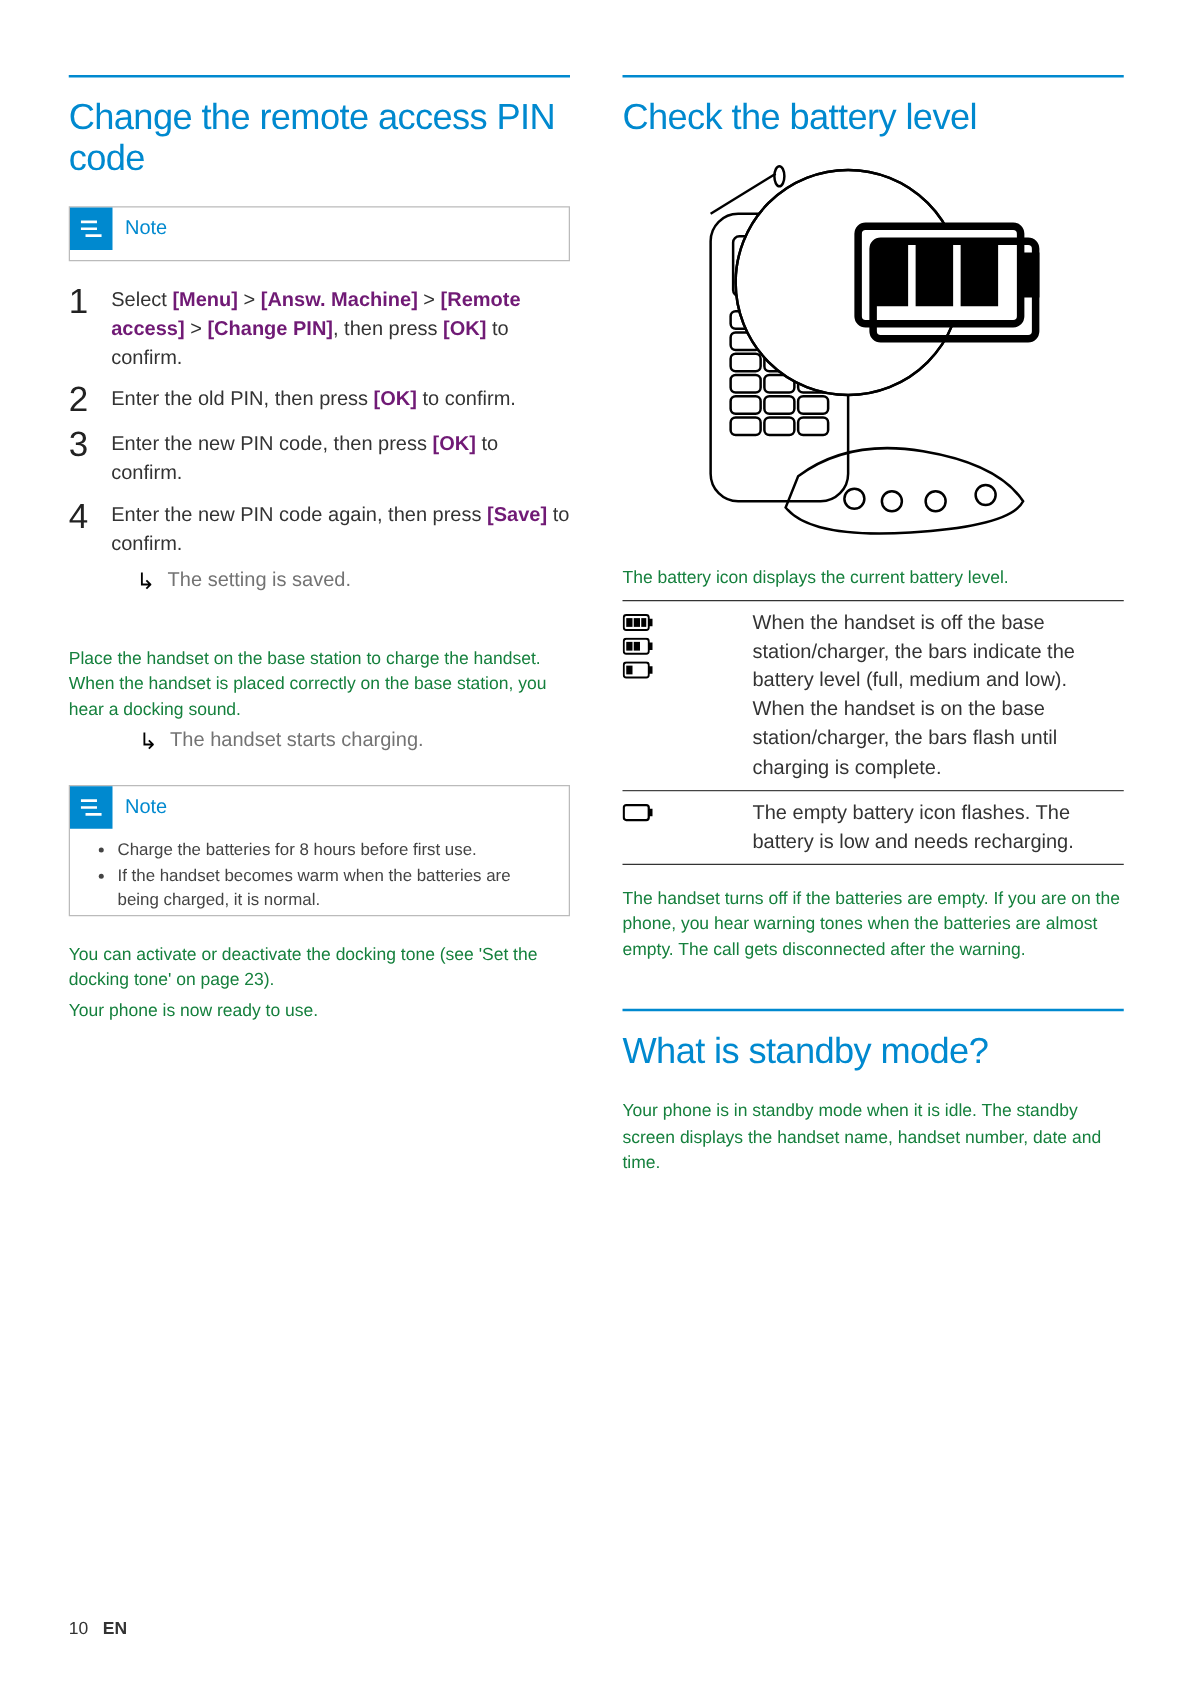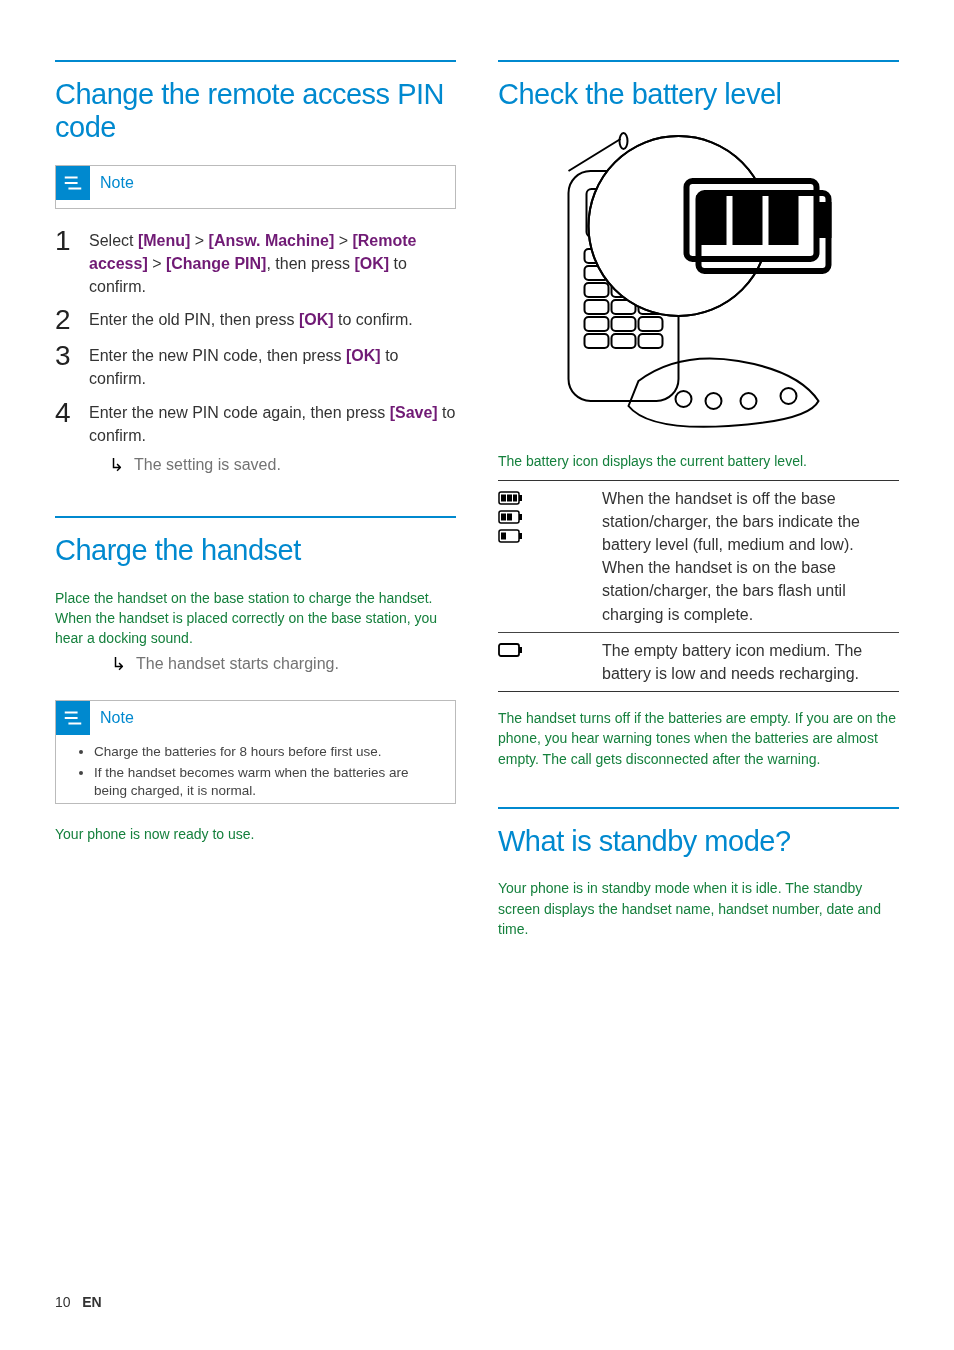--- a/index.html
+++ b/index.html
@@ -176,21 +176,20 @@
             <div class="result">
               <span class="result-arrow">↳</span>
               <span class="result-text">The setting is saved.</span>
             </div>
           </div>
         </li>
       </ol>
     </div>
 
     <div class="section">
-      <h2>Charge the handset</h2>
       <p class="body">Place the handset on the base station to charge the handset. When the handset is placed correctly on the base station, you hear a docking sound.</p>
       <div class="result" style="margin-left:56px; margin-top:4px;">
         <span class="result-arrow">↳</span>
         <span class="result-text">The handset starts charging.</span>
       </div>
 
       <div class="note-box" style="margin-top:22px;">
         <div class="note-header">
           <span class="note-icon">
             <svg viewBox="0 0 24 24">
@@ -202,20 +201,21 @@
               </svg>
           </span>
           <span class="note-label">Note</span>
         </div>
         <ul>
           <li>Charge the batteries for 8 hours before first use.</li>
           <li>If the handset becomes warm when the batteries are being charged, it is normal.</li>
         </ul>
       </div>
 
+      <p class="body">You can activate or deactivate the docking tone (see 'Set the docking tone' on page 23).</p>
       <p class="body">Your phone is now ready to use.</p>
     </div>
 
   </div>
 
   <div class="col">
 
     <div class="section">
       <h2>Check the battery level</h2>
 
@@ -305,21 +305,21 @@
         </div>
         <div class="table-row">
           <div class="icon-col">
             <span class="batt-mini">
               <svg width="26" height="15">
                   <rect x="1" y="1" width="20" height="12" rx="2" fill="none" stroke="#000" stroke-width="1.8"></rect>
                   <rect x="21" y="4" width="3" height="6" fill="#000"></rect>
                 </svg>
             </span>
           </div>
-          <div class="desc-col">The empty battery icon medium. The battery is low and needs recharging.</div>
+          <div class="desc-col">The empty battery icon flashes. The battery is low and needs recharging.</div>
         </div>
       </div>
 
       <p class="body">The handset turns off if the batteries are empty. If you are on the phone, you hear warning tones when the batteries are almost empty. The call gets disconnected after the warning.</p>
     </div>
 
     <div class="section">
       <h2>What is standby mode?</h2>
       <p class="body">Your phone is in standby mode when it is idle. The standby screen displays the handset name, handset number, date and time.</p>
     </div>

